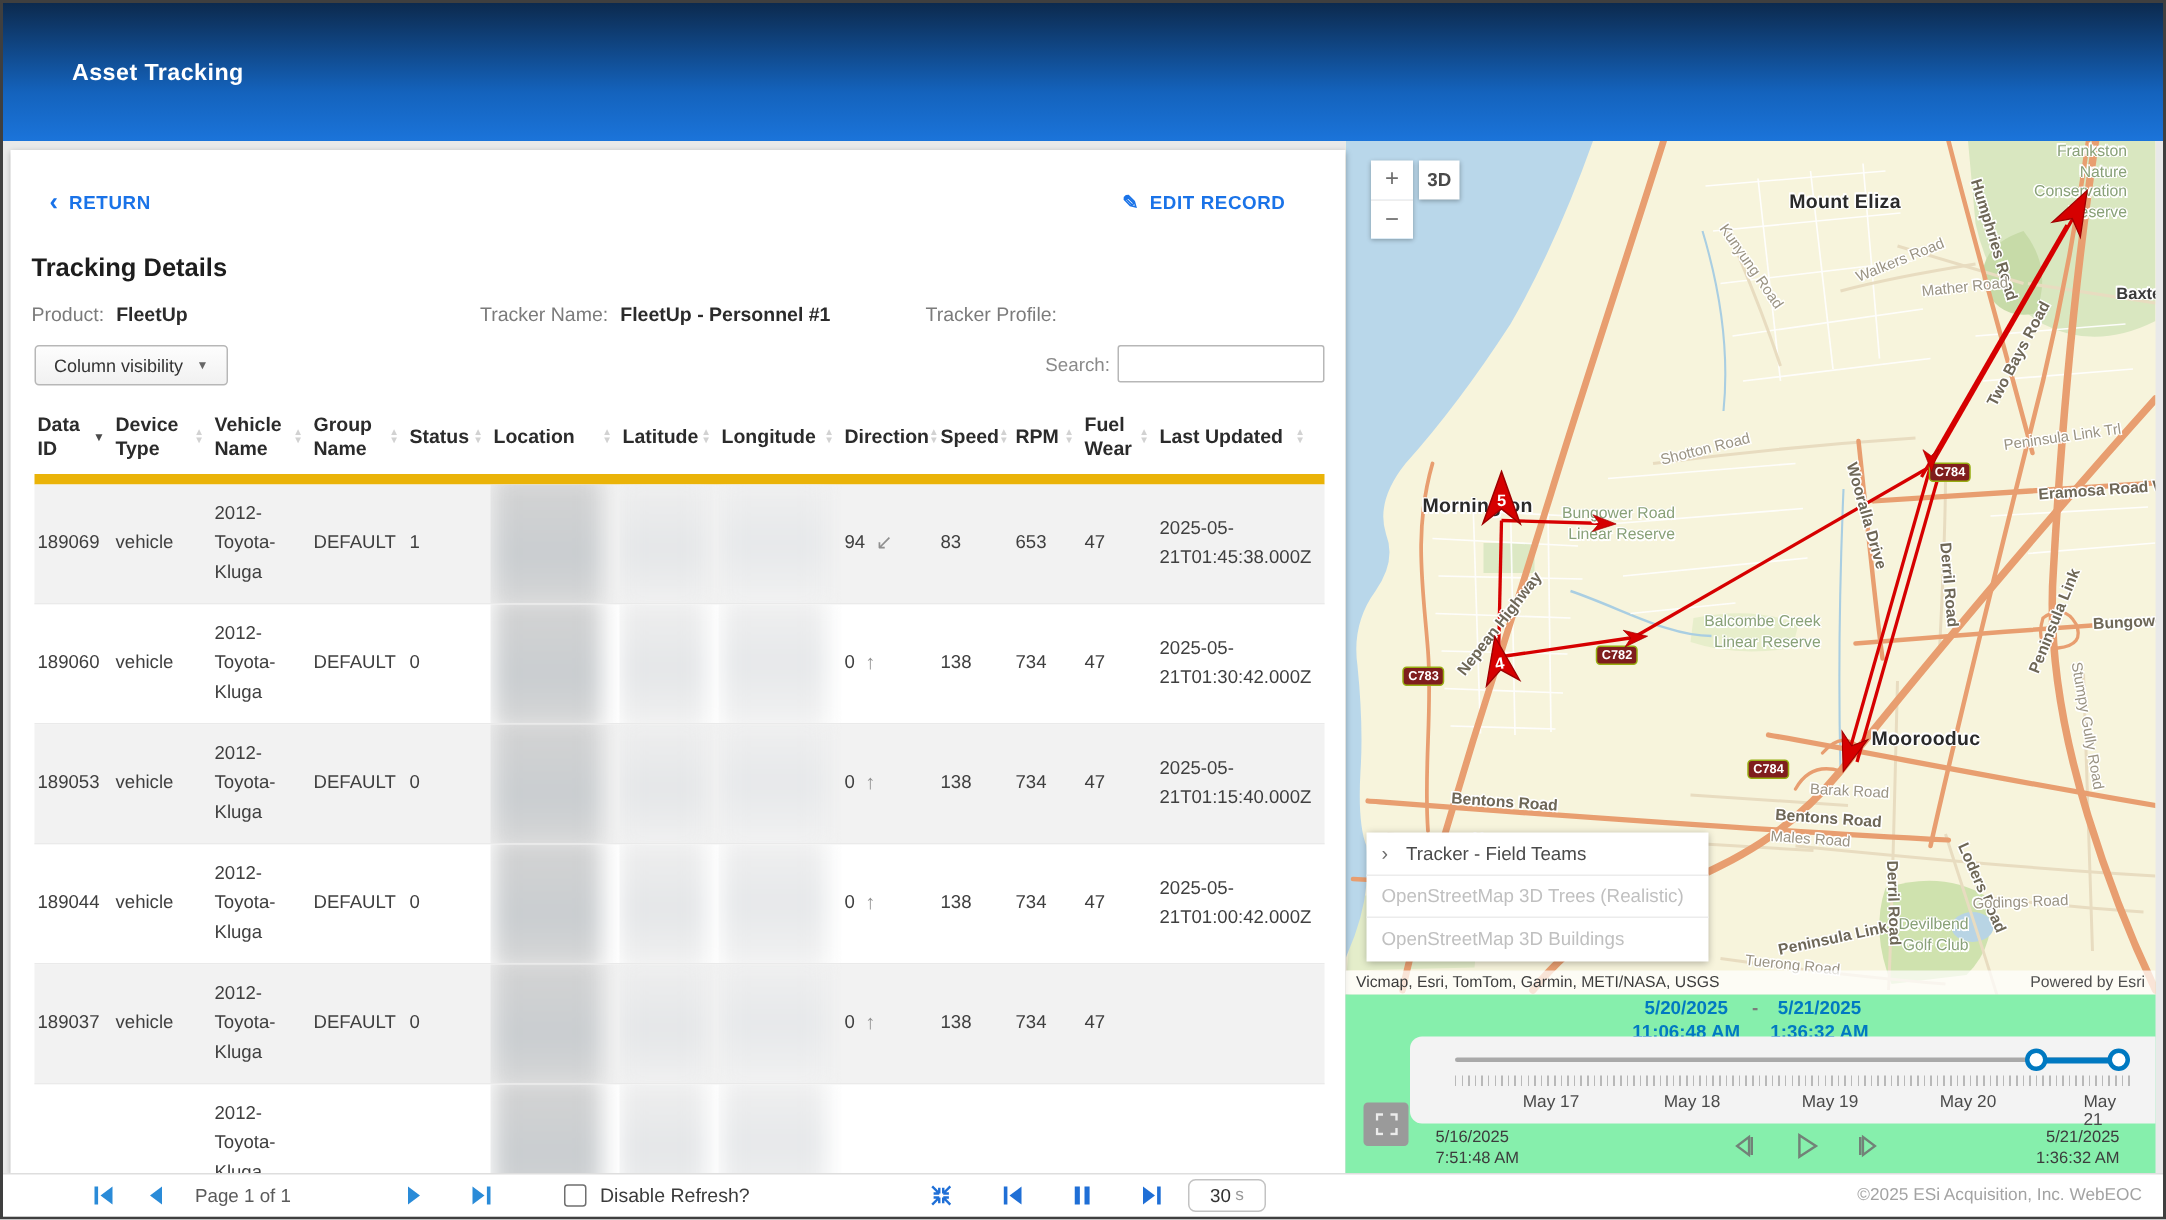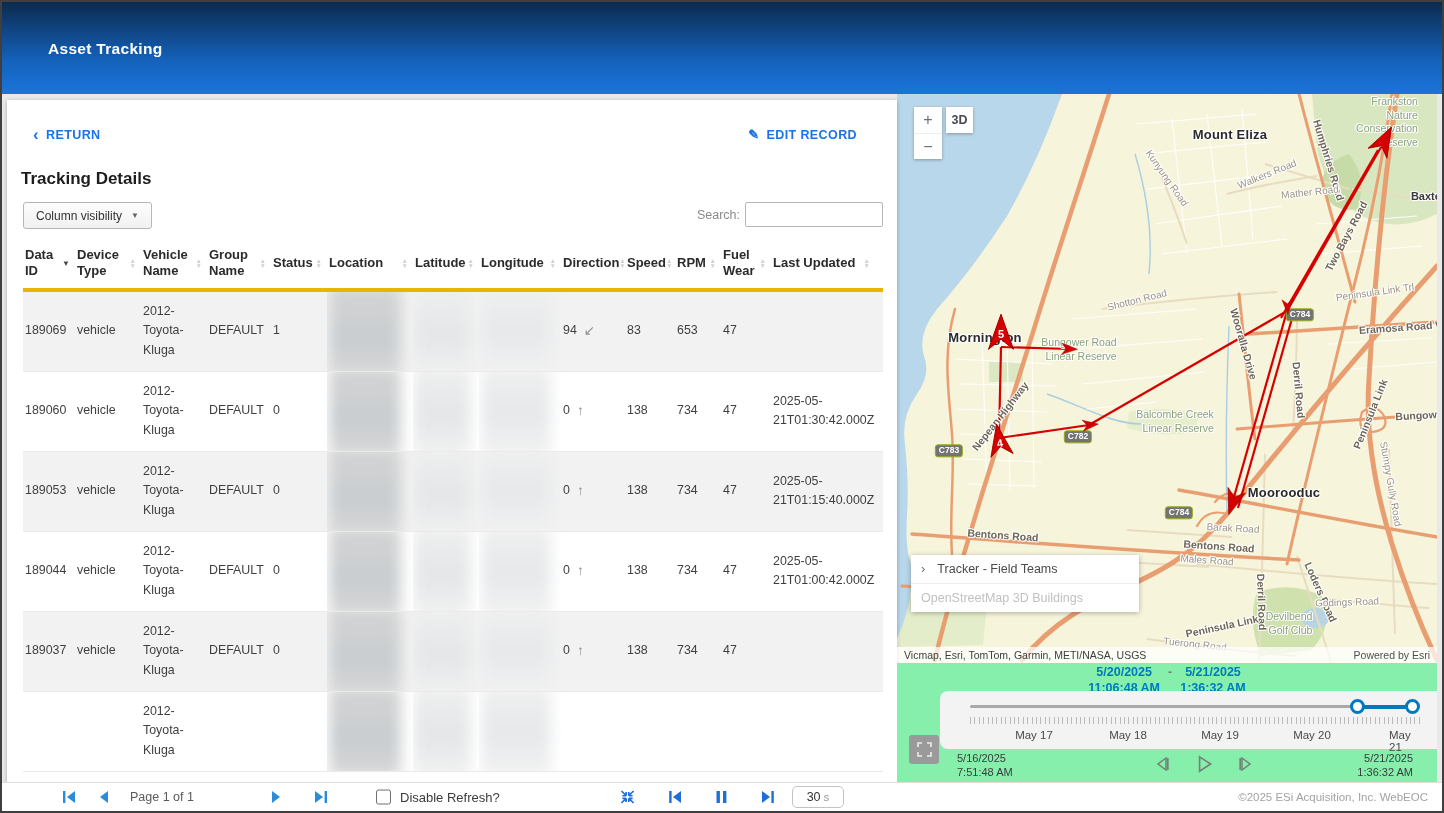--- a/index.html
+++ b/index.html
@@ -32,21 +32,21 @@
   .controls-row { display:flex; justify-content:space-between; align-items:flex-start; margin:13px 14px 0 16px; }
   .colvis { background:linear-gradient(#fdfdfd,#f1f1f1); border:1px solid #b7b7b7; border-radius:3px;
             height:27px; padding:0 12px; font-size:12px; color:#333; display:flex; align-items:center; gap:9px; cursor:pointer;}
   .colvis .caret { font-size:8px; color:#666; }
   .searchbox { display:flex; align-items:center; gap:5px; }
   .searchbox .lbl { font-size:12.5px; color:#8a8a8a; }
   .searchbox input { width:138px; height:25px; border:1px solid #b7b7b7; border-radius:2px; font-size:12px; padding:0 6px;}
 
   
   .table { margin:10px 14px 0 16px; }
-  .t-head { display:flex; border-bottom:4px solid #eab308; }
+  .t-head { display:flex; border-bottom:7px solid #eab308; }
   .th { display:flex; align-items:center; padding:8px 3px 8px 2px; font-size:13px; font-weight:bold;
         color:#2b2b2b; line-height:1.25; cursor:pointer; }
   .th .sort { margin-left:auto; display:flex; flex-direction:column; color:#d2d2d2; font-size:6.5px; line-height:5.5px; padding-right:2px;}
   .th .sort.active { color:#4a4a4a; font-size:8px; }
   .tr { display:flex; height:80px; border-bottom:1px solid #eaeaea; background:#fff; }
   .tr.alt { background:#f2f2f2; }
   .td { display:flex; align-items:center; padding:4px 3px 4px 2px; font-size:12.4px; color:#3f3f3f; line-height:1.55; position:relative; overflow:hidden;}
   .c0{width:52px;} .c1{width:66px;} .c2{width:66px;} .c3{width:64px;} .c4{width:56px;}
   .c5{width:86px;} .c6{width:66px;} .c7{width:82px;} .c8{width:64px;} .c9{width:50px;}
   .c10{width:46px;} .c11{width:50px;} .c12{width:104px;}
@@ -72,21 +72,21 @@
   
   .map { position:absolute; left:897px; top:94px; right:7px; height:569px; background:#f7f4dc; overflow:hidden; }
   .map svg.base { position:absolute; left:0; top:0; }
   .map-label { position:absolute; z-index:3; pointer-events:none;
                text-shadow:-1px 0 #fff,1px 0 #fff,0 1px #fff,0 -1px #fff,1px 1px #fff,-1px -1px #fff; }
   .ml-place { font-size:13px; font-weight:bold; color:#2a2a2a; letter-spacing:.2px; white-space:nowrap;}
   .ml-place-sm { font-size:11px; font-weight:bold; color:#3a3a3a; white-space:nowrap;}
   .ml-area { font-size:10.5px; color:#89a178; text-align:right; line-height:1.3; white-space:pre-line; }
   .ml-road { font-size:10px; color:#9a9383; white-space:nowrap; }
   .ml-road-dark { font-size:10.5px; font-weight:bold; color:#6e6757; white-space:nowrap; }
-  .shield { position:absolute; z-index:3; background:#737373; color:#fff; font-size:8.5px; font-weight:bold;
+  .shield { position:absolute; z-index:3; background:#7f1d1d; color:#fff; font-size:8.5px; font-weight:bold;
             padding:1px 3px; border-radius:3px; border:1px solid #97ad12; line-height:1.1;}
   .marker { position:absolute; z-index:5; }
   .marker .num { position:absolute; left:0; right:0; top:38%; text-align:center; color:#fff;
                  font-weight:bold; font-size:11px; }
   .zoombox { position:absolute; left:17px; top:13px; z-index:6; box-shadow:0 1px 3px rgba(0,0,0,.3); }
   .zbtn { width:28px; height:26px; background:#fff; color:#6e6e6e; font-size:16px; display:flex;
           align-items:center; justify-content:center; cursor:pointer; }
   .zbtn + .zbtn { border-top:1px solid #eee; }
   .btn3d { position:absolute; left:49px; top:13px; width:27px; height:26px; background:#fff; color:#4a4a4a;
            font-size:12.5px; font-weight:bold; display:flex; align-items:center; justify-content:center;
@@ -138,20 +138,34 @@
         <span class="chev">‹</span>
         <span>RETURN</span>
       </div>
       <div class="link" style="margin-right:14px;">
         <span class="pencil">✎</span>
         <span>EDIT RECORD</span>
       </div>
     </div>
 
     <div class="h1">Tracking Details</div>
+    <div class="fields">
+      <div class="field f1">
+        <span class="lbl">Product:</span>
+        <span class="val">FleetUp</span>
+      </div>
+      <div class="field f2">
+        <span class="lbl">Tracker Name:</span>
+        <span class="val">FleetUp - Personnel #1</span>
+      </div>
+      <div class="field">
+        <span class="lbl">Tracker Profile:</span>
+        <span class="val"></span>
+      </div>
+    </div>
 
 
     <div class="controls-row">
       <div class="colvis">
         <span>Column visibility</span>
         <span class="caret">▼</span>
       </div>
       <div class="searchbox">
         <span class="lbl">Search:</span>
         <input type="text" value="" style="">
@@ -229,20 +243,21 @@
             <div class="td c7">
               <div class="blur lng"></div>
             </div>
             <div class="td c8">
               <span>94</span>
               <span class="dir-arrow">↙</span>
             </div>
             <div class="td c9">83</div>
             <div class="td c10">653</div>
             <div class="td c11">47</div>
+            <div class="td c12">2025-05-21T01:45:38.000Z</div>
           </div>
           <div class="tr">
             <div class="td c0">189060</div>
             <div class="td c1">vehicle</div>
             <div class="td c2">2012-Toyota-Kluga</div>
             <div class="td c3">DEFAULT</div>
             <div class="td c4">0</div>
             <div class="td c5">
               <div class="blur loc"></div>
             </div>
@@ -504,20 +519,23 @@
       <div class="zbtn">−</div>
     </div>
     <div class="btn3d">3D</div>
 
     <div class="layerlist" id="layerlist">
         <div class="layer-row layer-on">
           <span class="chev">›</span>
           <span>Tracker - Field Teams</span>
         </div>
         <div class="layer-row layer-off">
+          <span>OpenStreetMap 3D Trees (Realistic)</span>
+        </div>
+        <div class="layer-row layer-off">
           <span>OpenStreetMap 3D Buildings</span>
         </div>
       </div>
 
     <div class="attrib">
       <span>Vicmap, Esri, TomTom, Garmin, METI/NASA, USGS</span>
       <span class="powered">Powered by Esri</span>
     </div>
   </div>
 

